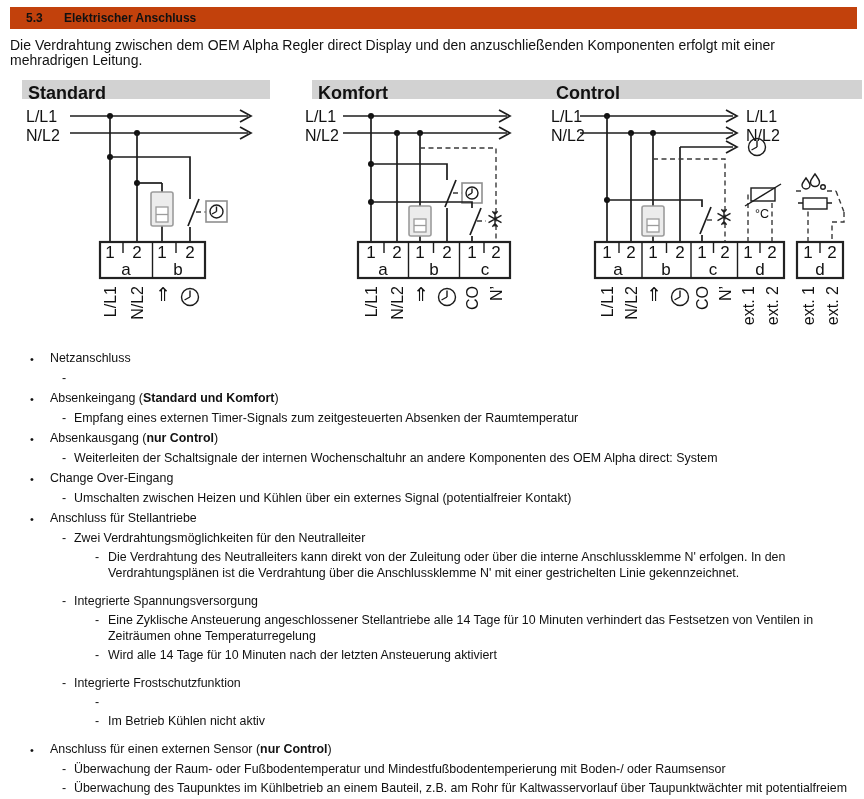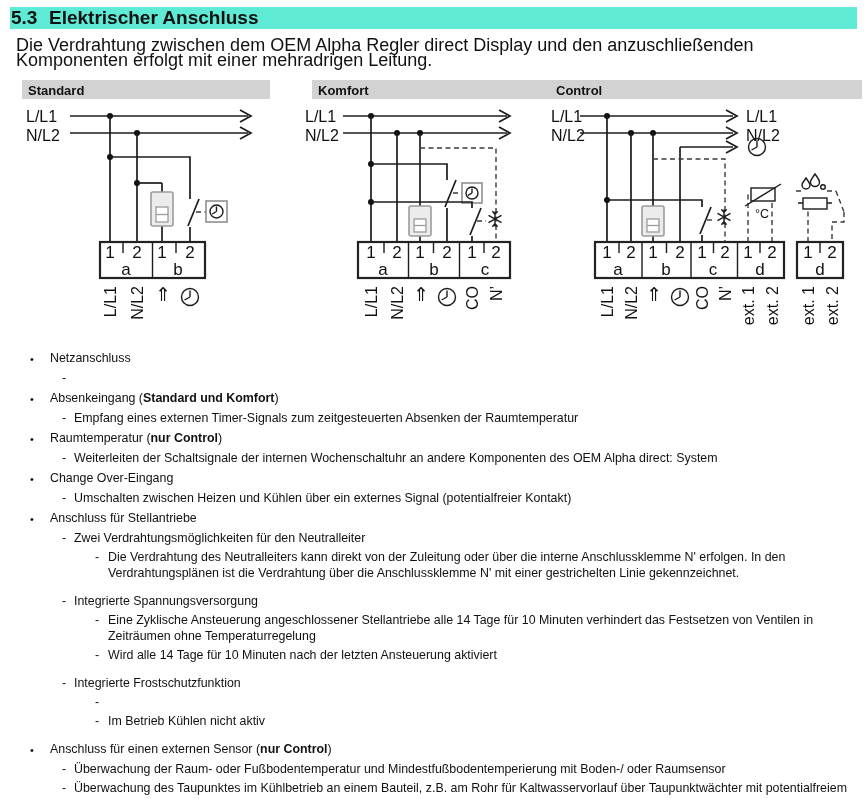--- a/index.html
+++ b/index.html
@@ -1,24 +1,24 @@
 <!DOCTYPE html>
 <html><head>
 <meta charset="utf-8">
 <style>
   html,body{margin:0;padding:0;background:#fff;}
   .page{position:relative;width:864px;height:799px;background:#fff;overflow:hidden;
         font-family:"Liberation Sans",sans-serif;color:#111;}
-  .title-bar{position:absolute;left:10px;top:7px;width:847px;height:22px;background:#5eead4;
-        display:flex;align-items:center;padding-left:1px;box-sizing:border-box;
-        font-weight:bold;font-size:19px;}
+  .title-bar{position:absolute;left:10px;top:7px;width:847px;height:22px;background:#c2410c;
+        display:flex;align-items:center;padding-left:16px;box-sizing:border-box;
+        font-weight:bold;font-size:12px;}
   .title-num{width:38px;}
-  .intro{position:absolute;left:16px;top:38px;width:846px;font-size:18px;line-height:15px;}
+  .intro{position:absolute;left:10px;top:38px;width:846px;font-size:14px;line-height:15px;}
   .dbar{position:absolute;height:19px;background:#d2d2d2;box-sizing:border-box;
-        font-weight:bold;font-size:13px;padding:3px 16px 0 6px;}
+        font-weight:bold;font-size:18px;padding:3px 16px 0 6px;}
   .bar-standard{left:22px;top:80px;width:248px;}
   .bar-komfort{left:285px;top:80px;width:250px;margin-left:27px;}
   .bar-control{left:550px;top:80px;width:312px;}
   .svg-standard{position:absolute;left:22px;top:100px;}
   .svg-komfort{position:absolute;left:285px;top:100px;}
   .svg-control{position:absolute;left:550px;top:100px;}
   
   .w{fill:none;stroke:#1c1c1c;stroke-width:1.7px;}
   .w1{fill:none;stroke:#1c1c1c;stroke-width:1.4px;}
   .dsh{fill:none;stroke:#3a3a3a;stroke-width:1.4px;stroke-dasharray:5 3.5;}
@@ -304,21 +304,21 @@
     <div class="li lvl1">
         <span class="mk">•</span>
         <span class="tx"><span>Absenkeingang (</span><b>Standard und Komfort</b><span>)</span></span>
       </div>
     <div class="li lvl2">
         <span class="mk">-</span>
         <span class="tx">Empfang eines externen Timer-Signals zum zeitgesteuerten Absenken der Raumtemperatur</span>
       </div>
     <div class="li lvl1">
         <span class="mk">•</span>
-        <span class="tx"><span>Raumtemperatur (</span><b>nur Control</b><span>)</span></span>
+        <span class="tx"><span>Absenkausgang (</span><b>nur Control</b><span>)</span></span>
       </div>
     <div class="li lvl2">
         <span class="mk">-</span>
         <span class="tx">Weiterleiten der Schaltsignale der internen Wochenschaltuhr an andere Komponenten des OEM Alpha direct: System</span>
       </div>
     <div class="li lvl1">
         <span class="mk">•</span>
         <span class="tx">Change Over-Eingang</span>
       </div>
     <div class="li lvl2">

